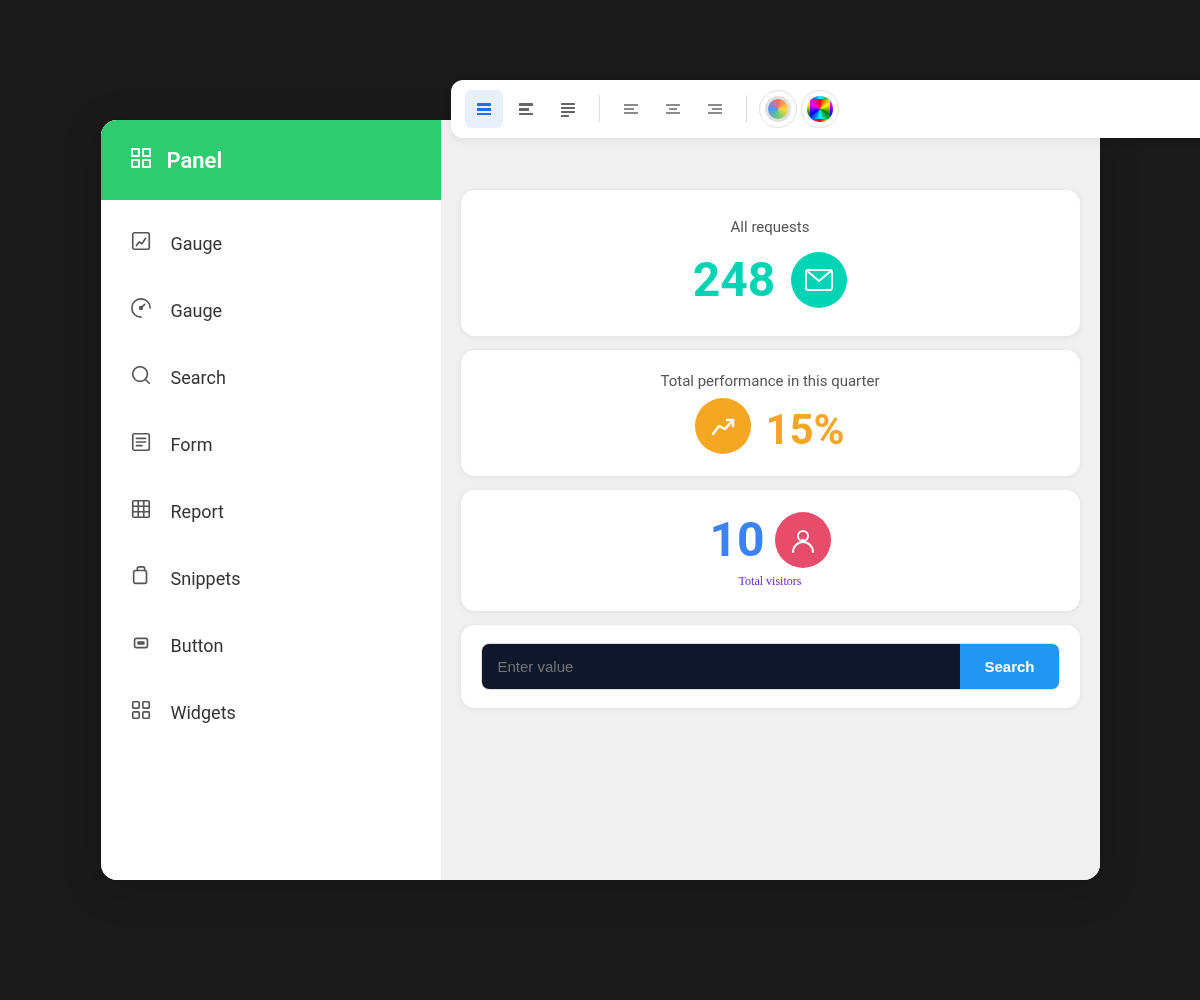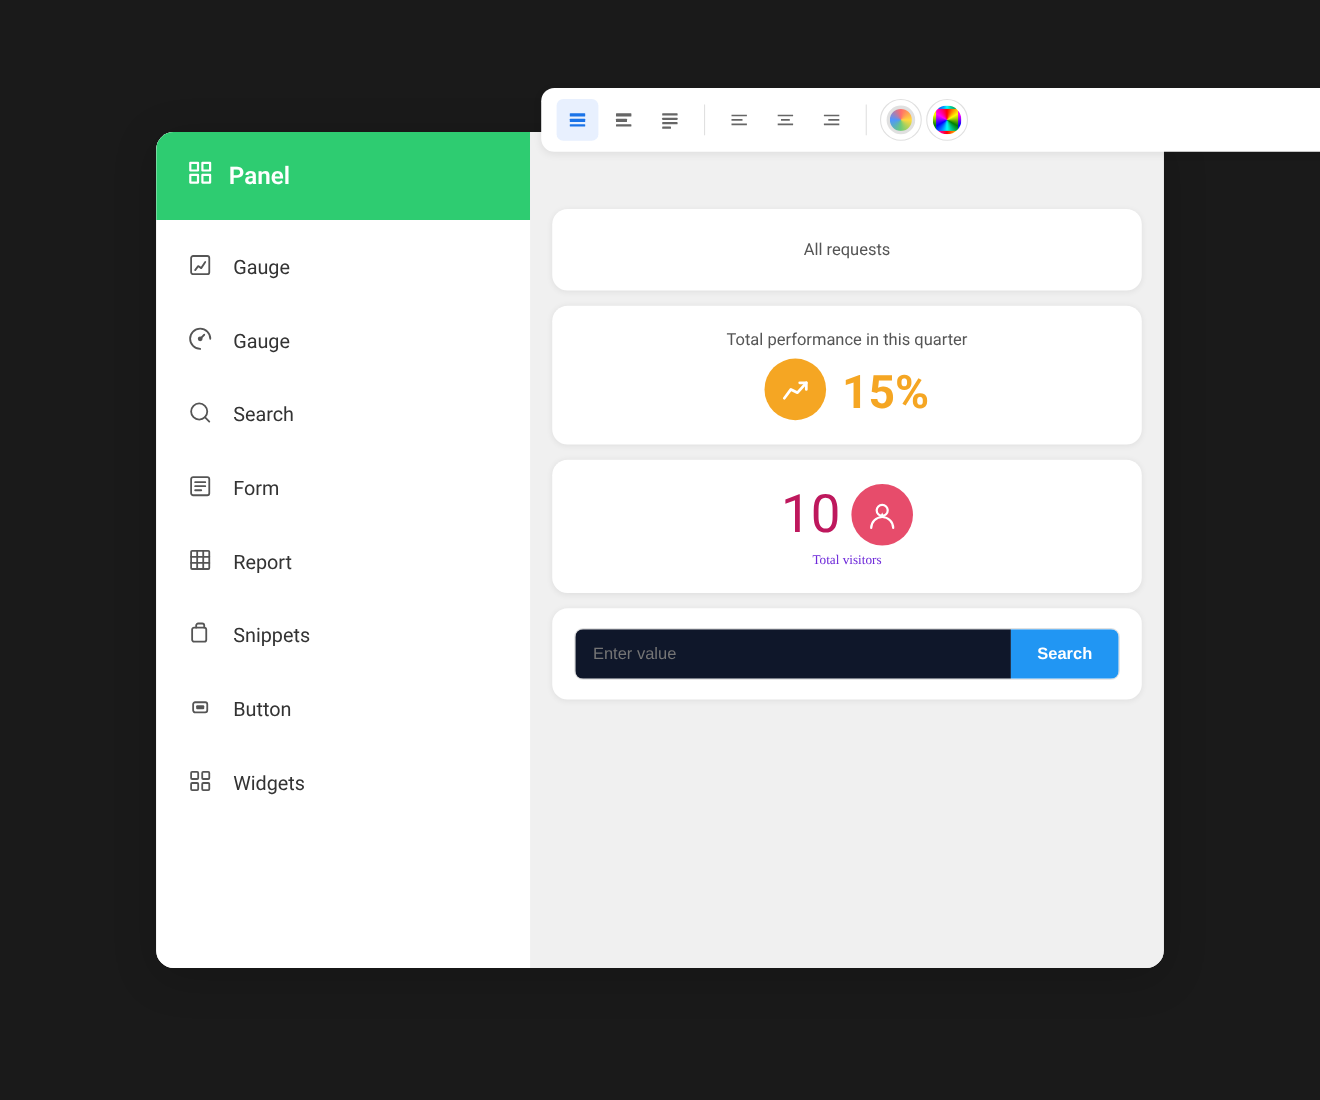--- a/index.html
+++ b/index.html
@@ -8,21 +8,21 @@
       display: flex;
       align-items: center;
       justify-content: center;
       min-height: 1000px;
       width: 1200px;
       font-family: -apple-system, BlinkMacSystemFont, 'Segoe UI', Roboto, sans-serif;
     }
 
     .main-container {
       display: flex;
-      width: 916px;
+      width: 999px;
       min-height: 760px;
       border-radius: 16px;
       overflow: visible;
       position: relative;
       box-shadow: 0 8px 40px rgba(0,0,0,0.18);
       background: #f0f0f0;
     }
 
     
     .sidebar {
@@ -232,22 +232,22 @@
     }
 
     .card-visitors-inner {
       display: flex;
       align-items: center;
       gap: 10px;
     }
 
     .card-number-red {
       font-size: 48px;
-      font-weight: 400;
-      color: #be185d;
+      font-weight: 700;
+      color: #3b82f6;
       line-height: 1;
     }
 
     .card-sublabel {
       font-size: 12px;
       color: #6d28d9;
       margin-top: 6px;
       font-family: Liberation Serif, serif;
     }
 
@@ -479,20 +479,29 @@
         <button class="toolbar-color-btn">
           <div class="color-ring"></div>
         </button>
       </div>
     </div>
 
     <div class="content-inner">
 
       <div class="card card-requests">
         <span class="card-label">All requests</span>
+        <div class="card-requests-inner">
+          <span class="card-number-teal">248</span>
+          <div class="card-icon-circle circle-teal">
+            <svg width="28" height="22" viewBox="0 0 28 22" fill="none">
+              <rect x="1" y="1" width="26" height="20" rx="2" stroke="white" stroke-width="2"></rect>
+              <polyline points="1,1 14,12 27,1" stroke="white" stroke-width="2"></polyline>
+            </svg>
+          </div>
+        </div>
       </div>
 
       <div class="card card-region">
         <span class="card-label">Total performance in this quarter</span>
         <div class="card-region-inner">
           <div class="card-icon-circle circle-orange">
             <svg width="28" height="28" viewBox="0 0 28 28" fill="none">
               <polyline points="4,22 10,14 16,17 24,8" stroke="white" stroke-width="2.5" stroke-linecap="round" stroke-linejoin="round"></polyline>
               <polyline points="18,8 24,8 24,14" stroke="white" stroke-width="2.5" stroke-linecap="round" stroke-linejoin="round"></polyline>
             </svg>

